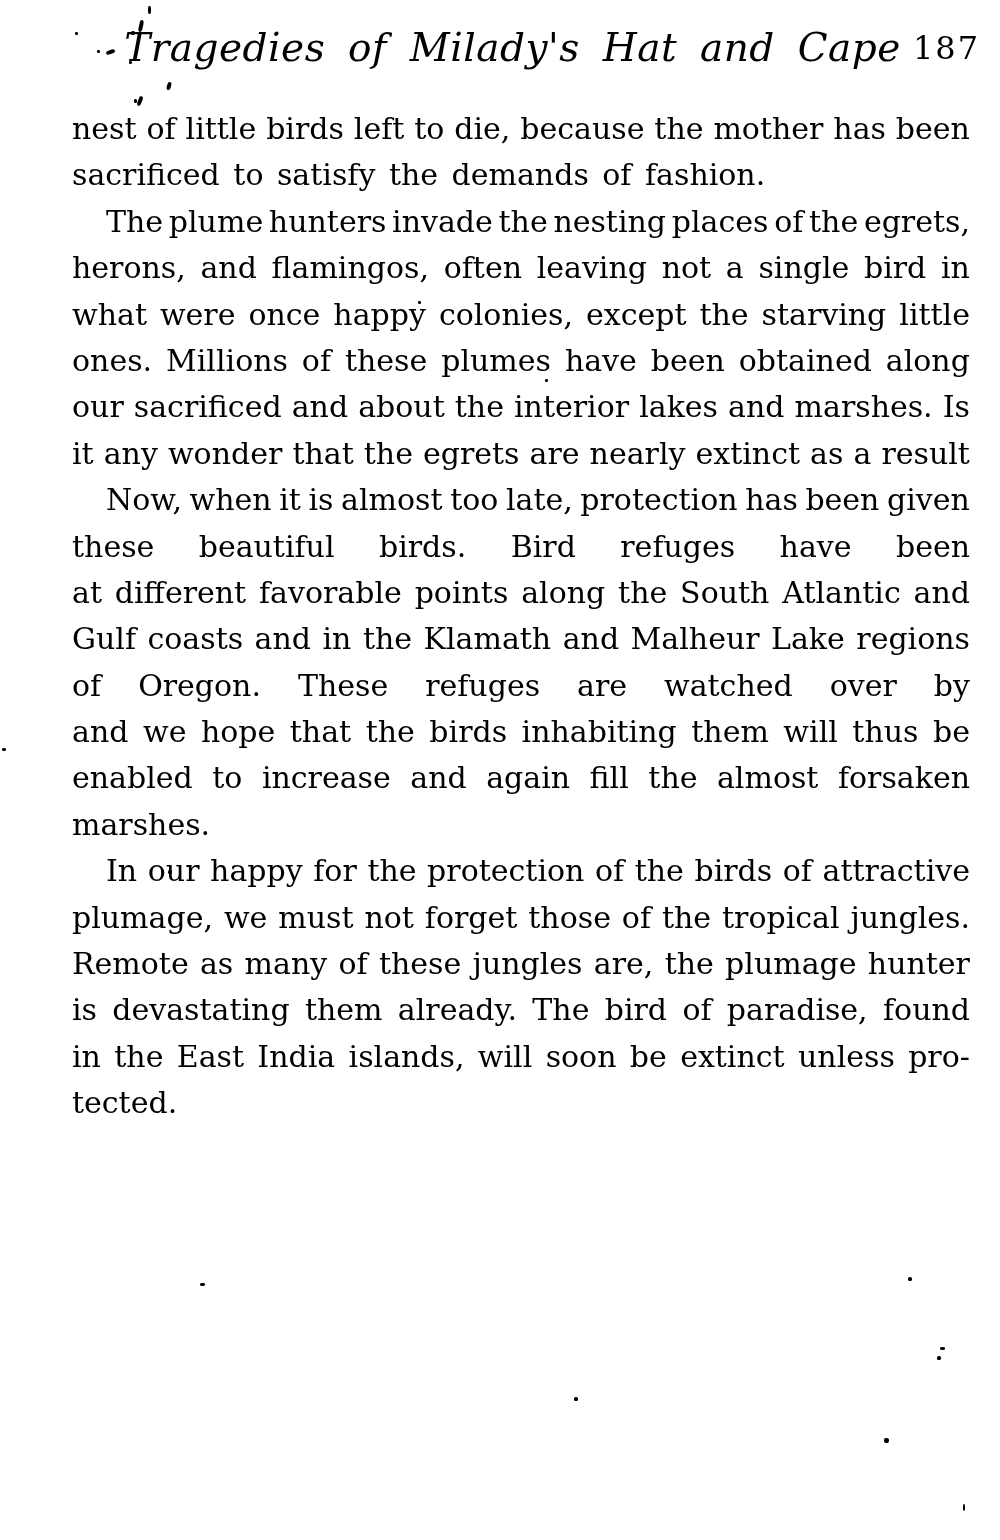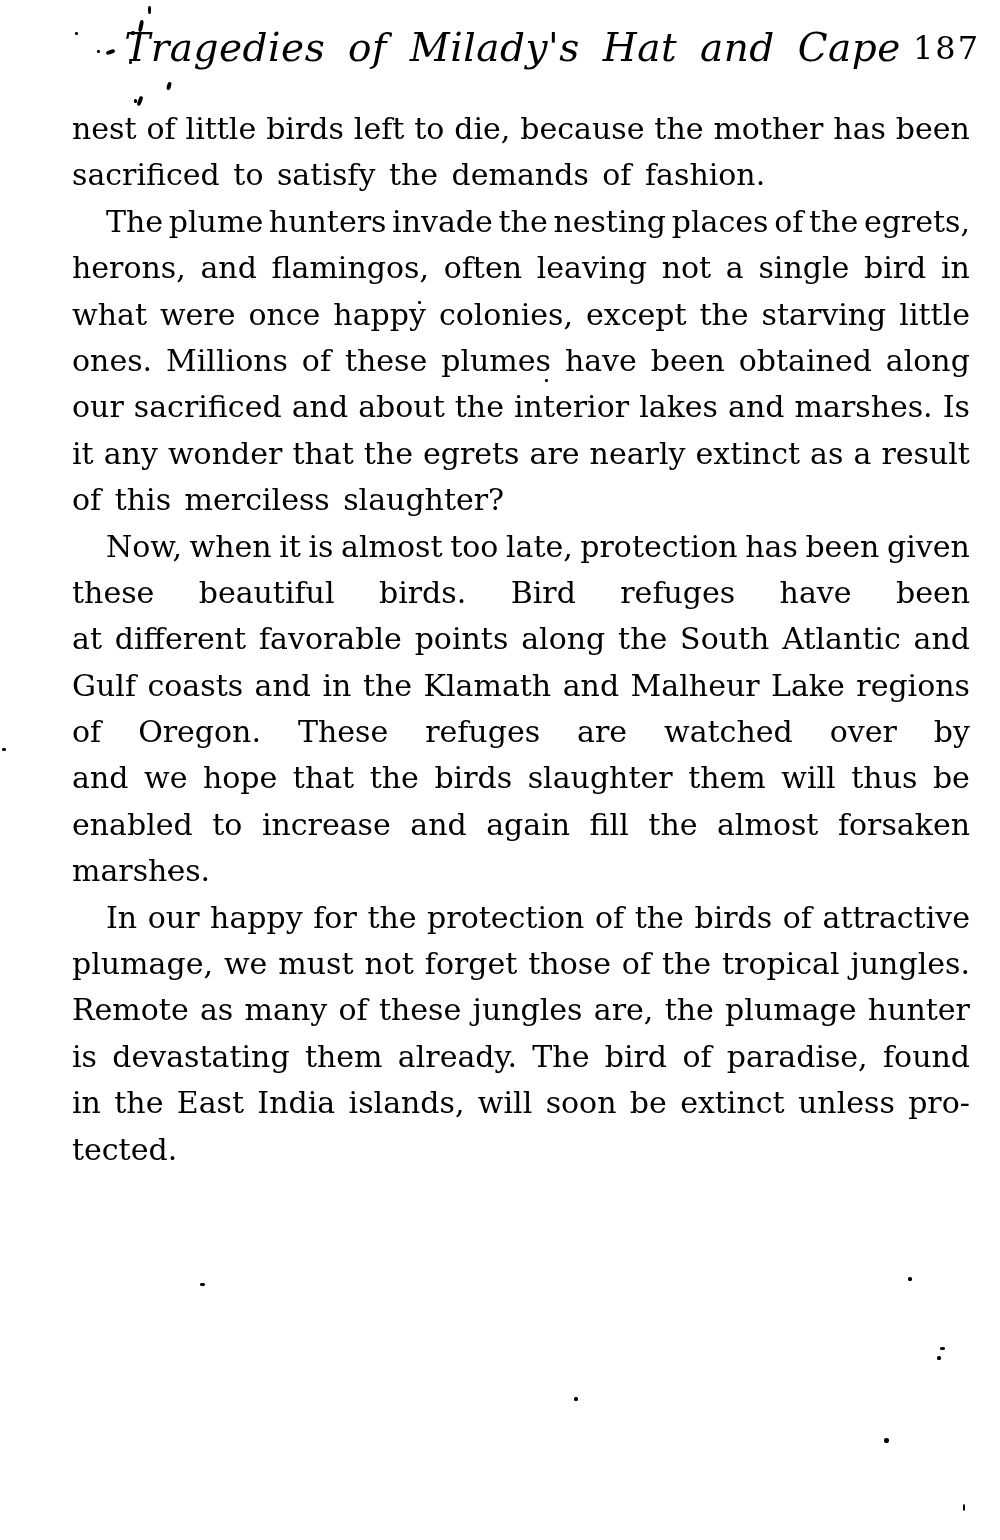--- a/index.html
+++ b/index.html
@@ -154,21 +154,20 @@
         <span>that</span>
         <span>the</span>
         <span>egrets</span>
         <span>are</span>
         <span>nearly</span>
         <span>extinct</span>
         <span>as</span>
         <span>a</span>
         <span>result</span>
       </div>
-    <div class="line">of this merciless slaughter?</div>
 
     <div class="line just indent">
         <span>Now,</span>
         <span>when</span>
         <span>it</span>
         <span>is</span>
         <span>almost</span>
         <span>too</span>
         <span>late,</span>
         <span>protection</span>
@@ -218,21 +217,21 @@
         <span>over</span>
         <span>by</span>
       </div>
     <div class="line just">
         <span>and</span>
         <span>we</span>
         <span>hope</span>
         <span>that</span>
         <span>the</span>
         <span>birds</span>
-        <span>slaughter</span>
+        <span>inhabiting</span>
         <span>them</span>
         <span>will</span>
         <span>thus</span>
         <span>be</span>
       </div>
     <div class="line just">
         <span>enabled</span>
         <span>to</span>
         <span>increase</span>
         <span>and</span>

